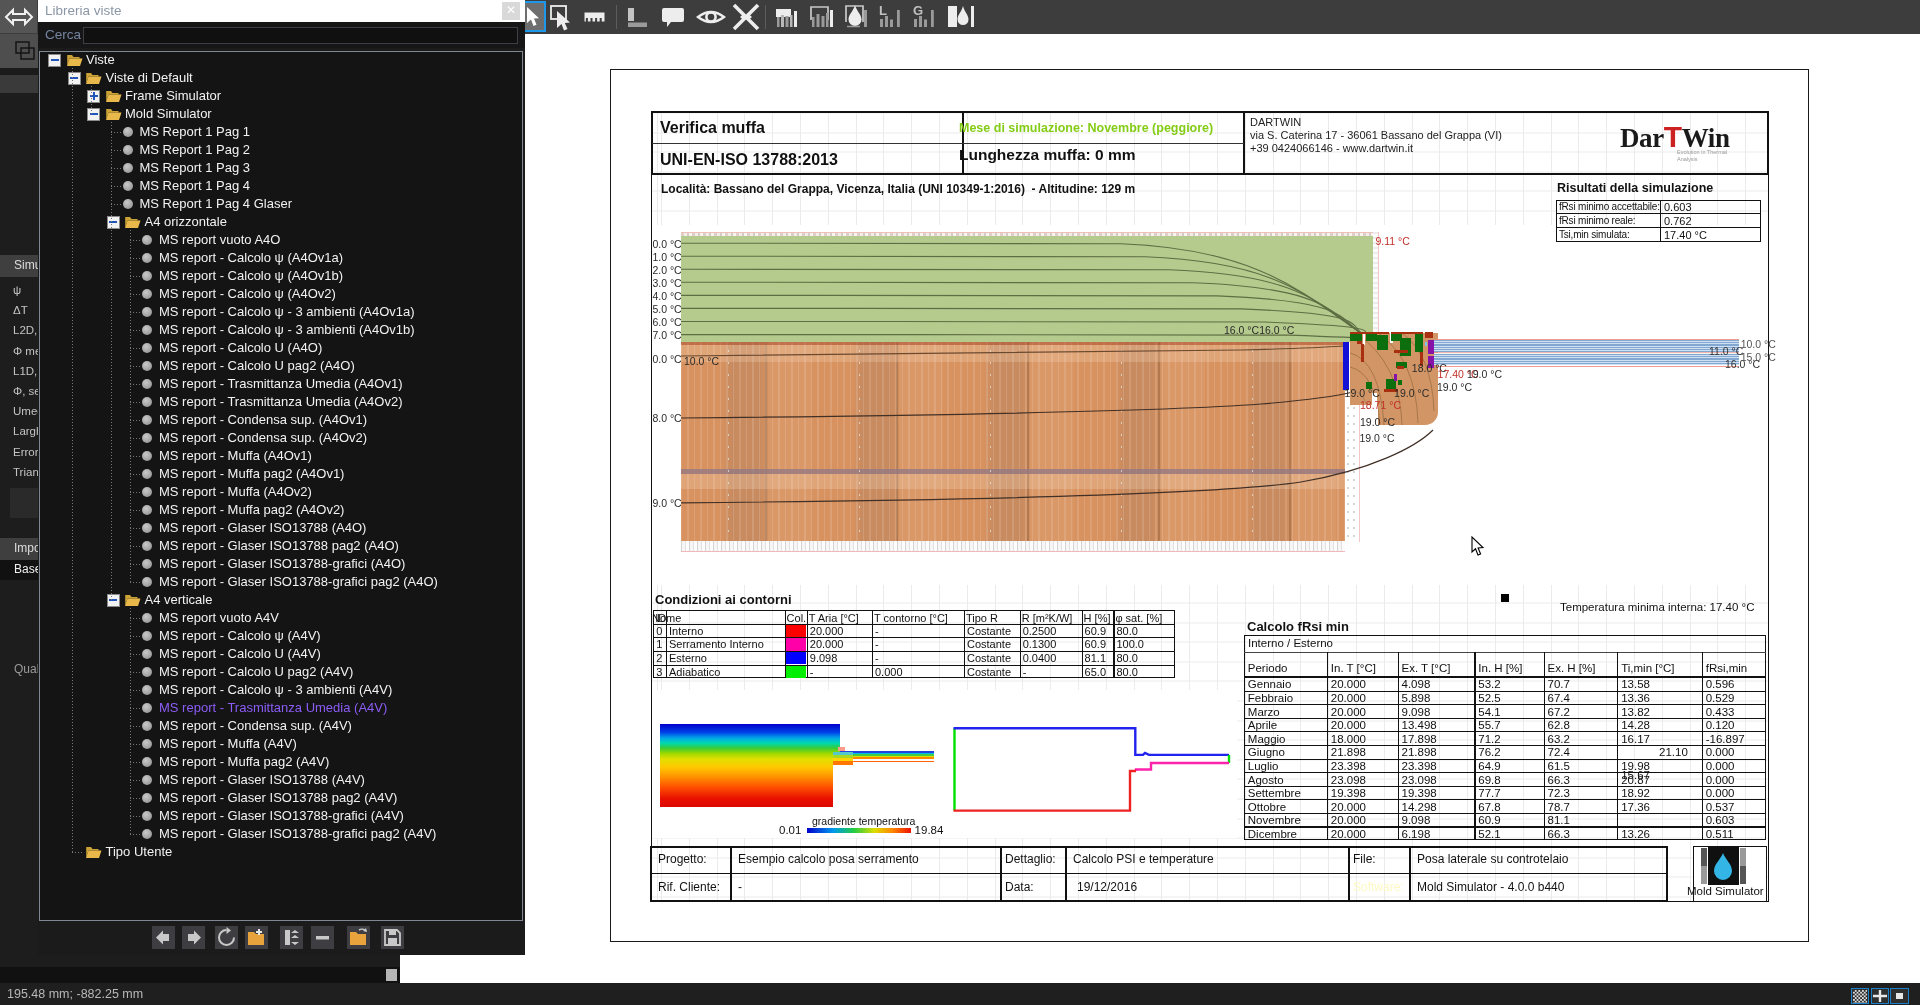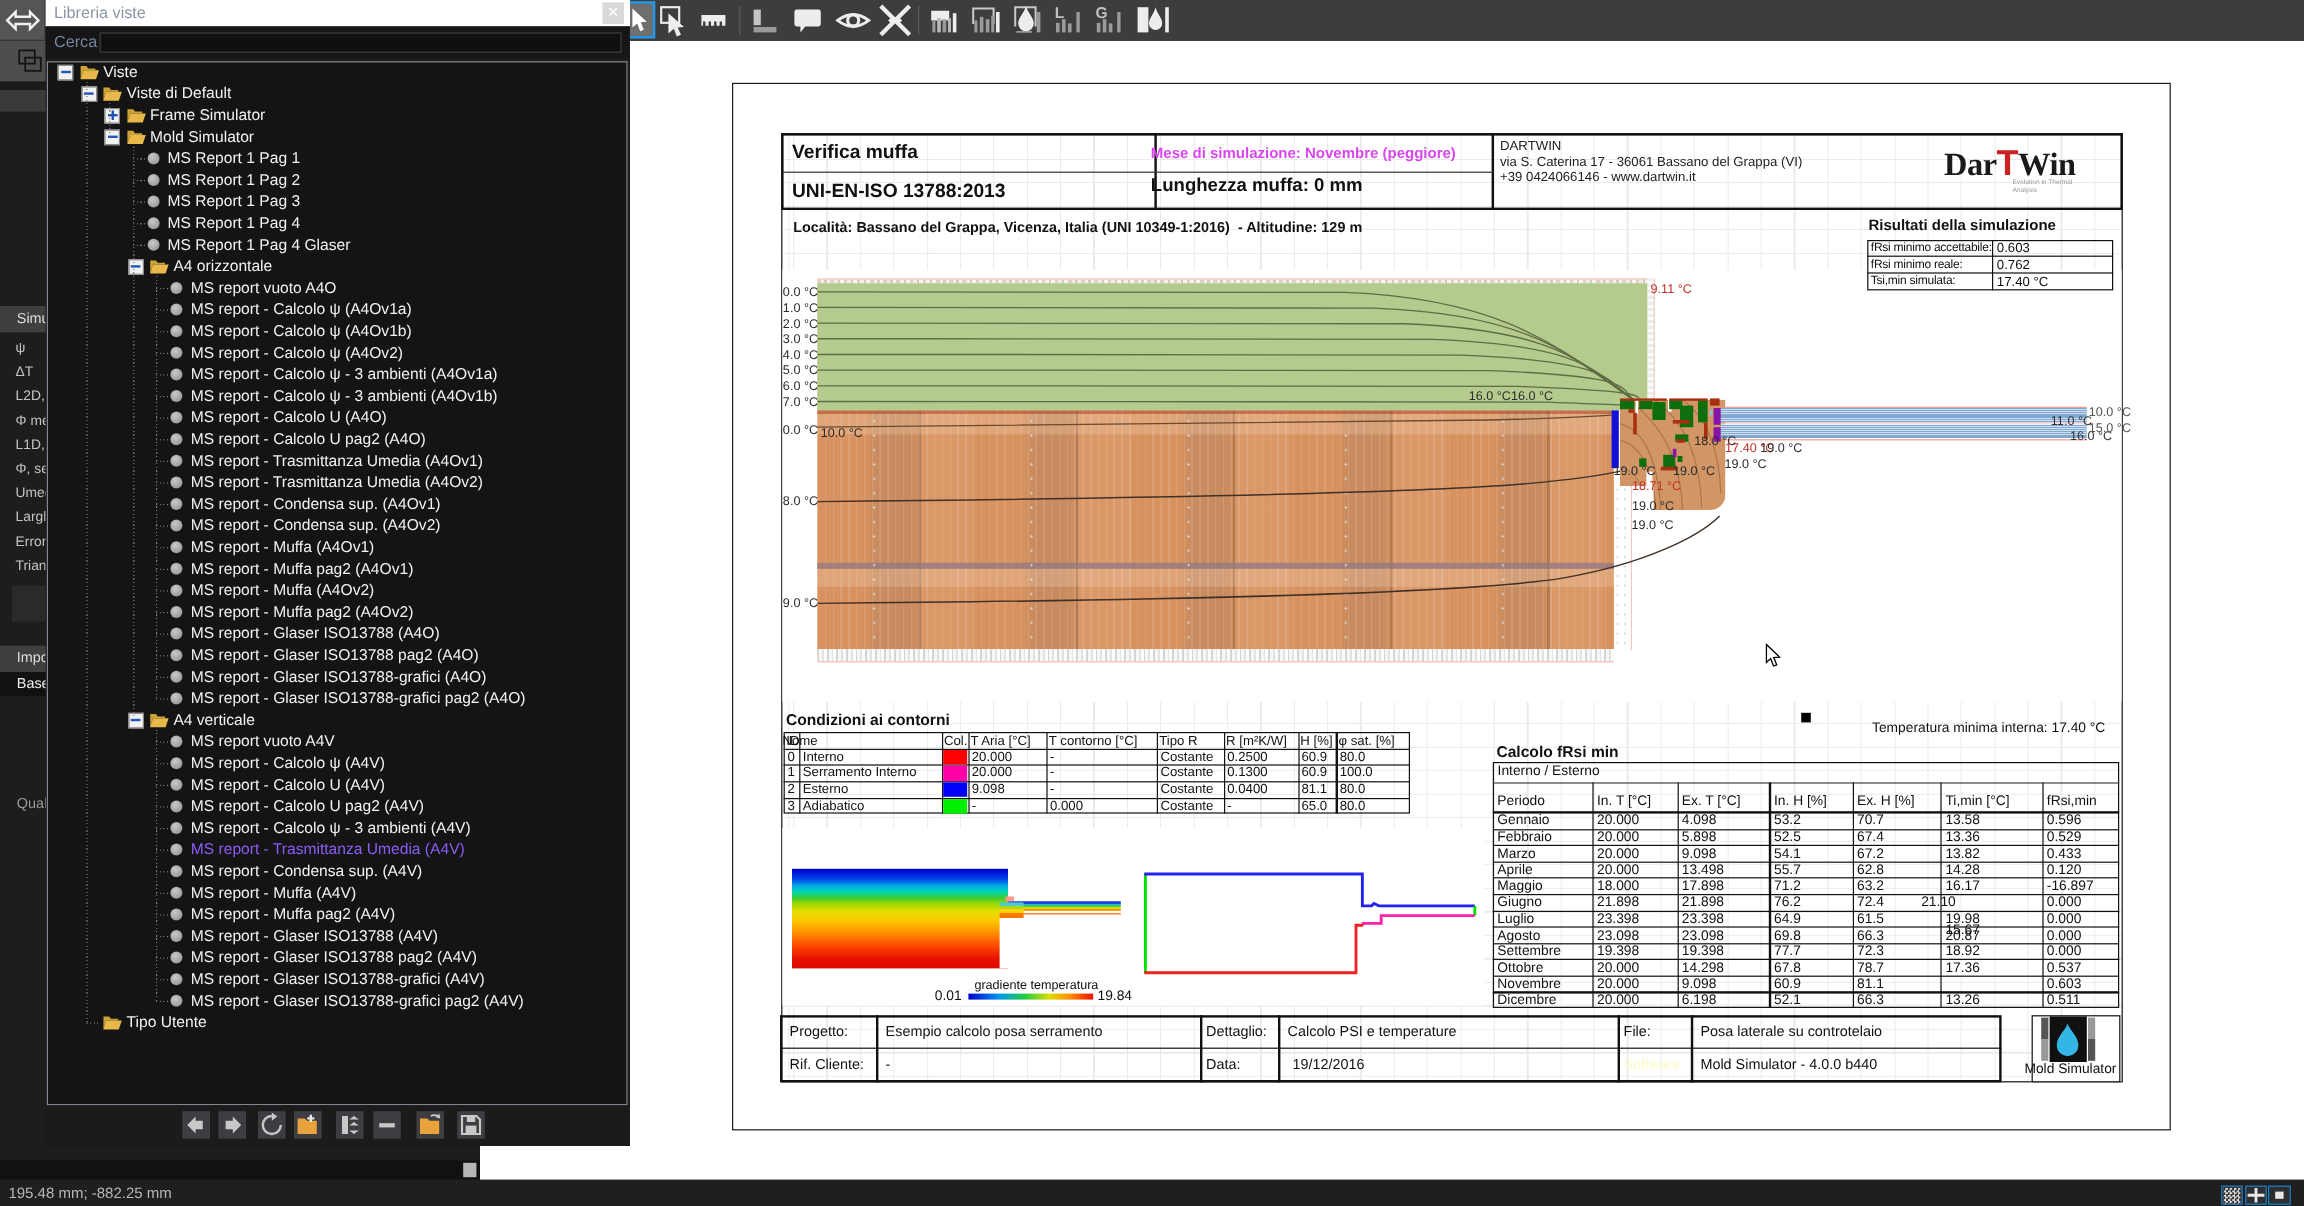--- a/index.html
+++ b/index.html
@@ -16,21 +16,21 @@
 background-image:repeating-linear-gradient(to right,#ebebeb 0 1px,transparent 1px 27.8px),repeating-linear-gradient(to bottom,#ebebeb 0 1px,transparent 1px 19.6px);
 background-position:9px 0.5px;"></div>
 <div class="a" style="left:652px;top:225px;width:1116px;height:360px;background:#fff"></div>
 <div class="a" style="left:652px;top:690px;width:585px;height:148px;background:#fff"></div>
 <div class="a" style="left:651px;top:111px;width:1118px;height:64px;border:2px solid #111"></div>
 <div class="a" style="left:962px;top:111px;width:1.5px;height:64px;background:#111"></div>
 <div class="a" style="left:1243px;top:111px;width:2px;height:64px;background:#111"></div>
 <div class="a" style="left:652px;top:142.5px;width:592px;height:1px;background:#333"></div>
 <div class="txt" style="left:660px;top:119px;font-size:16px;font-weight:bold;color:#111">Verifica muffa</div>
 <div class="txt" style="left:660px;top:151px;font-size:16px;font-weight:bold;color:#111">UNI-EN-ISO 13788:2013</div>
-<div class="txt" style="left:959px;top:121px;font-size:12.5px;font-weight:bold;color:#d946ef">Mese di simulazione: Novembre (peggiore)</div>
+<div class="txt" style="left:959px;top:121px;font-size:12.5px;font-weight:bold;color:#84cc16">Mese di simulazione: Novembre (peggiore)</div>
 <div class="txt" style="left:959px;top:146px;font-size:15.5px;font-weight:bold;color:#111">Lunghezza muffa: 0 mm</div>
 <div class="txt" style="left:1250px;top:116px;font-size:11px;color:#222">DARTWIN</div>
 <div class="txt" style="left:1250px;top:129px;font-size:11px;color:#222">via S. Caterina 17 - 36061 Bassano del Grappa (VI)</div>
 <div class="txt" style="left:1250px;top:142px;font-size:11px;color:#222">+39 0424066146 - www.dartwin.it</div>
 <div class="txt" style="left:1620px;top:120px;font-size:27px;font-weight:bold;font-family:'Liberation Serif',serif;color:#1a1a1a;letter-spacing:-0.4px">Dar<span style="color:#cc2222;font-size:30px">T</span>Win</div>
 <div class="txt" style="left:1677px;top:149px;font-size:5.5px;color:#999">Evolution in Thermal</div>
 <div class="txt" style="left:1677px;top:156px;font-size:5.5px;color:#999">Analysis</div>
 <div class="txt" style="left:661px;top:182px;font-size:12px;font-weight:bold;color:#111">Località: Bassano del Grappa, Vicenza, Italia (UNI 10349-1:2016)&nbsp; - Altitudine: 129 m</div>
 <div class="txt" style="left:1557px;top:181px;font-size:12.5px;font-weight:bold;color:#111">Risultati della simulazione</div>
 <div class="a" style="left:1556px;top:199.5px;width:205px;height:42px;border:1.5px solid #111"></div>
@@ -291,21 +291,21 @@
 <div class="txt" style="left:1478.3px;top:732.7px;font-size:11.5px;color:#111">71.2</div>
 <div class="txt" style="left:1547.5px;top:732.7px;font-size:11.5px;color:#111">63.2</div>
 <div class="txt" style="left:1621.2px;top:732.7px;font-size:11.5px;color:#111">16.17</div>
 <div class="txt" style="left:1705.7px;top:732.7px;font-size:11.5px;color:#111">-16.897</div>
 <div class="a" style="left:1243.8px;top:744.9px;width:522.5px;height:1.2px;background:#111"></div>
 <div class="txt" style="left:1247.8px;top:746.3px;font-size:11.5px;color:#111">Giugno</div>
 <div class="txt" style="left:1330.8px;top:746.3px;font-size:11.5px;color:#111">21.898</div>
 <div class="txt" style="left:1401.5px;top:746.3px;font-size:11.5px;color:#111">21.898</div>
 <div class="txt" style="left:1478.3px;top:746.3px;font-size:11.5px;color:#111">76.2</div>
 <div class="txt" style="left:1547.5px;top:746.3px;font-size:11.5px;color:#111">72.4</div>
-<div class="txt" style="left:1601px;top:746.3px;font-size:11.5px;color:#111">21.10</div>
+<div class="txt" style="left:1659px;top:746.3px;font-size:11.5px;color:#111">21.10</div>
 <div class="txt" style="left:1705.7px;top:746.3px;font-size:11.5px;color:#111">0.000</div>
 <div class="a" style="left:1243.8px;top:758.5px;width:522.5px;height:1.2px;background:#111"></div>
 <div class="txt" style="left:1247.8px;top:759.9px;font-size:11.5px;color:#111">Luglio</div>
 <div class="txt" style="left:1330.8px;top:759.9px;font-size:11.5px;color:#111">23.398</div>
 <div class="txt" style="left:1401.5px;top:759.9px;font-size:11.5px;color:#111">23.398</div>
 <div class="txt" style="left:1478.3px;top:759.9px;font-size:11.5px;color:#111">64.9</div>
 <div class="txt" style="left:1547.5px;top:759.9px;font-size:11.5px;color:#111">61.5</div>
 <div class="txt" style="left:1621.2px;top:759.9px;font-size:11.5px;color:#111">19.98</div>
 <div class="txt" style="left:1705.7px;top:759.9px;font-size:11.5px;color:#111">0.000</div>
 <div class="a" style="left:1243.8px;top:772.1px;width:522.5px;height:1.2px;background:#111"></div>

